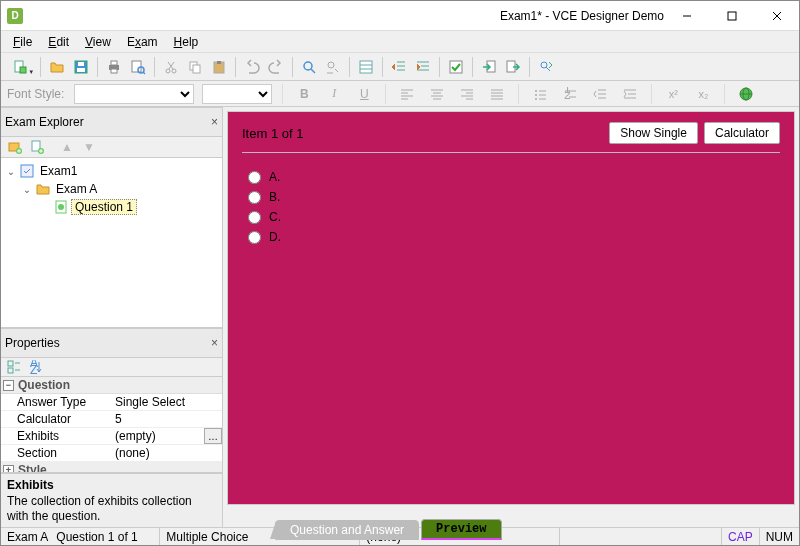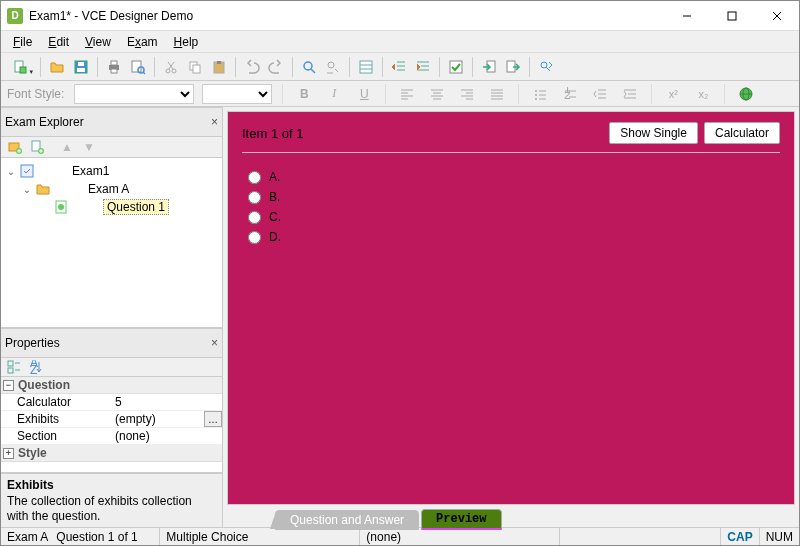--- a/index.html
+++ b/index.html
@@ -2,21 +2,21 @@
 <html><head>
 <meta charset="utf-8">
 <style>
 * { box-sizing: border-box; margin: 0; padding: 0; font-family: "Segoe UI", Tahoma, sans-serif; font-size: 12px; }
 html, body { width: 800px; height: 546px; overflow: hidden; background: #fff; }
 .window { width: 800px; height: 546px; border: 1px solid #888; display: flex; flex-direction: column; background: #f0f0f0; }
 
 
 .titlebar { height: 30px; background: #fff; display: flex; align-items: center; padding-left: 6px; border-bottom: 1px solid #ddd; }
 .titlebar .app-icon { width: 16px; height: 16px; background: #7cb342; border-radius: 2px; display: flex; align-items: center; justify-content: center; color: #fff; font-weight: bold; font-size: 10px; margin-right: 6px; }
-.titlebar .title { flex: 1; font-size: 12px; }
+.titlebar .title { flex: 1; font-size: 12px; text-align: right; }
 .titlebar .win-btns { display: flex; }
 .titlebar .win-btn { width: 45px; height: 30px; display: flex; align-items: center; justify-content: center; font-size: 14px; font-family: sans-serif; }
 .win-btn svg { width: 10px; height: 10px; }
 
 
 .menubar { height: 22px; background: #f0f0f0; display: flex; align-items: center; padding: 0 4px; border-bottom: 1px solid #ddd; }
 .menubar .menu-item { padding: 2px 8px; }
 .menubar .menu-item span { text-decoration: underline; text-decoration-skip-ink: none; }
 
 
@@ -45,21 +45,21 @@
 .panel-hdr .close { margin-left: auto; font-family: sans-serif; color: #555; cursor: pointer; }
 
 .explorer-tb { height: 24px; display: flex; align-items: center; padding: 0 4px; gap: 2px; border-bottom: 1px solid #ccc; }
 .explorer-tb .btn { width: 20px; height: 20px; display: flex; align-items: center; justify-content: center; }
 .explorer-tb svg { width: 14px; height: 14px; }
 
 .tree { flex: 0 0 170px; background: #fff; border-bottom: 1px solid #ccc; padding: 4px; overflow: auto; }
 .tree-row { display: flex; align-items: center; height: 18px; gap: 2px; white-space: nowrap; }
 .tree-row .exp { width: 12px; text-align: center; color: #666; font-size: 10px; cursor: pointer; }
 .tree-row .ticon { width: 16px; height: 16px; display: inline-flex; align-items: center; justify-content: center; }
-.tree-row .lbl { padding: 0 3px; margin-left: 32px; }
+.tree-row .lbl { padding: 0 3px; }
 .tree-row .lbl.selected { background: #fef9c3; border: 1px dotted #888; }
 .indent1 { padding-left: 16px; }
 .indent2 { padding-left: 34px; }
 
 .props-tb { height: 22px; display: flex; align-items: center; padding: 0 4px; gap: 4px; border-bottom: 1px solid #ccc; }
 .props-tb .btn { width: 18px; height: 18px; display: flex; align-items: center; justify-content: center; }
 .props-grid { flex: 0 0 96px; background: #fff; overflow-y: auto; border-bottom: 1px solid #ccc; font-size: 12px; }
 .props-grid .cat { background: #eee; color: #555; font-weight: bold; padding: 1px 2px; border-bottom: 1px solid #ddd; display: flex; align-items: center; }
 .props-grid .cat .box { width: 11px; height: 11px; border: 1px solid #888; background: #fff; margin-right: 4px; font-size: 9px; line-height: 9px; text-align: center; }
 .props-grid .row { display: flex; border-bottom: 1px solid #eee; }
@@ -73,29 +73,29 @@
 .right-col { flex: 1; display: flex; flex-direction: column; background: #f0f0f0; }
 .preview { flex: 1; margin: 4px 4px 0 4px; background: #be185d; border: 1px solid #ccc; display: flex; flex-direction: column; padding: 10px 14px; }
 .preview-hdr { display: flex; align-items: center; padding-bottom: 8px; border-bottom: 1px solid #bbb; margin-bottom: 14px; }
 .preview-hdr .item { font-size: 13px; }
 .preview-hdr .btns { margin-left: auto; display: flex; gap: 6px; }
 .preview-hdr button { border: 1px solid #aaa; background: #fff; padding: 3px 10px; font-size: 12px; border-radius: 2px; }
 .choice { display: flex; align-items: center; gap: 8px; padding: 3px 6px; font-size: 13px; }
 .choice input { width: 13px; height: 13px; }
 
 .tabs { height: 22px; display: flex; align-items: flex-end; padding-left: 48px; margin: 0 4px; }
-.tab { padding: 2px 14px; border: 1px solid #aaa; border-top-left-radius: 4px; border-top-right-radius: 4px; margin-right: 2px; font-size: 12px; position: relative; top: 3px; }
+.tab { padding: 2px 14px; border: 1px solid #aaa; border-top-left-radius: 4px; border-top-right-radius: 4px; margin-right: 2px; font-size: 12px; position: relative; top: 13px; }
 .tab.inactive { background: #bcbcbc; color: #fff; border-color: #bcbcbc; }
 .tab.active { background: #4d7c0f; font-weight: bold; border-bottom: 2px solid #d946ef; font-family: Liberation Mono, monospace; }
 .tab.inactive::before { content: ""; position: absolute; left: -6px; bottom: 0; width: 0; height: 0; border-bottom: 18px solid #bcbcbc; border-left: 6px solid transparent; }
 
 .statusbar { height: 18px; border-top: 1px solid #ccc; background: #f0f0f0; display: flex; align-items: center; font-size: 12px; }
 .statusbar .cell { padding: 0 6px; border-right: 1px solid #ccc; height: 100%; display: flex; align-items: center; }
 .statusbar .spacer { flex: 1; border-right: 1px solid #ccc; height: 100%; }
-.statusbar .cap { color: #0369a1; font-weight: bold; }
+.statusbar .cap { color: #6d28d9; }
 </style>
 </head>
 <body>
 
 <div class="window">
 
   <div class="titlebar">
     <div class="app-icon">D</div>
     <div class="title">Exam1* - VCE Designer Demo</div>
     <div class="win-btns">
@@ -431,20 +431,24 @@
               <text x="1" y="7" font-size="7" fill="#4a90d9">A</text>
               <text x="1" y="14" font-size="7" fill="#4a90d9">Z</text>
               <path d="M10 2v10M8 9l2 3 2-3" stroke="#4a90d9" fill="none"></path>
             </svg>
           </div>
       </div>
       <div class="props-grid">
         <div class="cat">
             <span class="box">−</span>
             <span>Question</span>
+          </div>
+        <div class="row">
+            <div class="k">Answer Type</div>
+            <div class="v">Single Select</div>
           </div>
         <div class="row">
             <div class="k">Calculator</div>
             <div class="v">5</div>
           </div>
         <div class="row">
             <div class="k">Exhibits</div>
             <div class="v"><span>(empty)</span><span class="edit-btn">…</span></div>
           </div>
         <div class="row">

